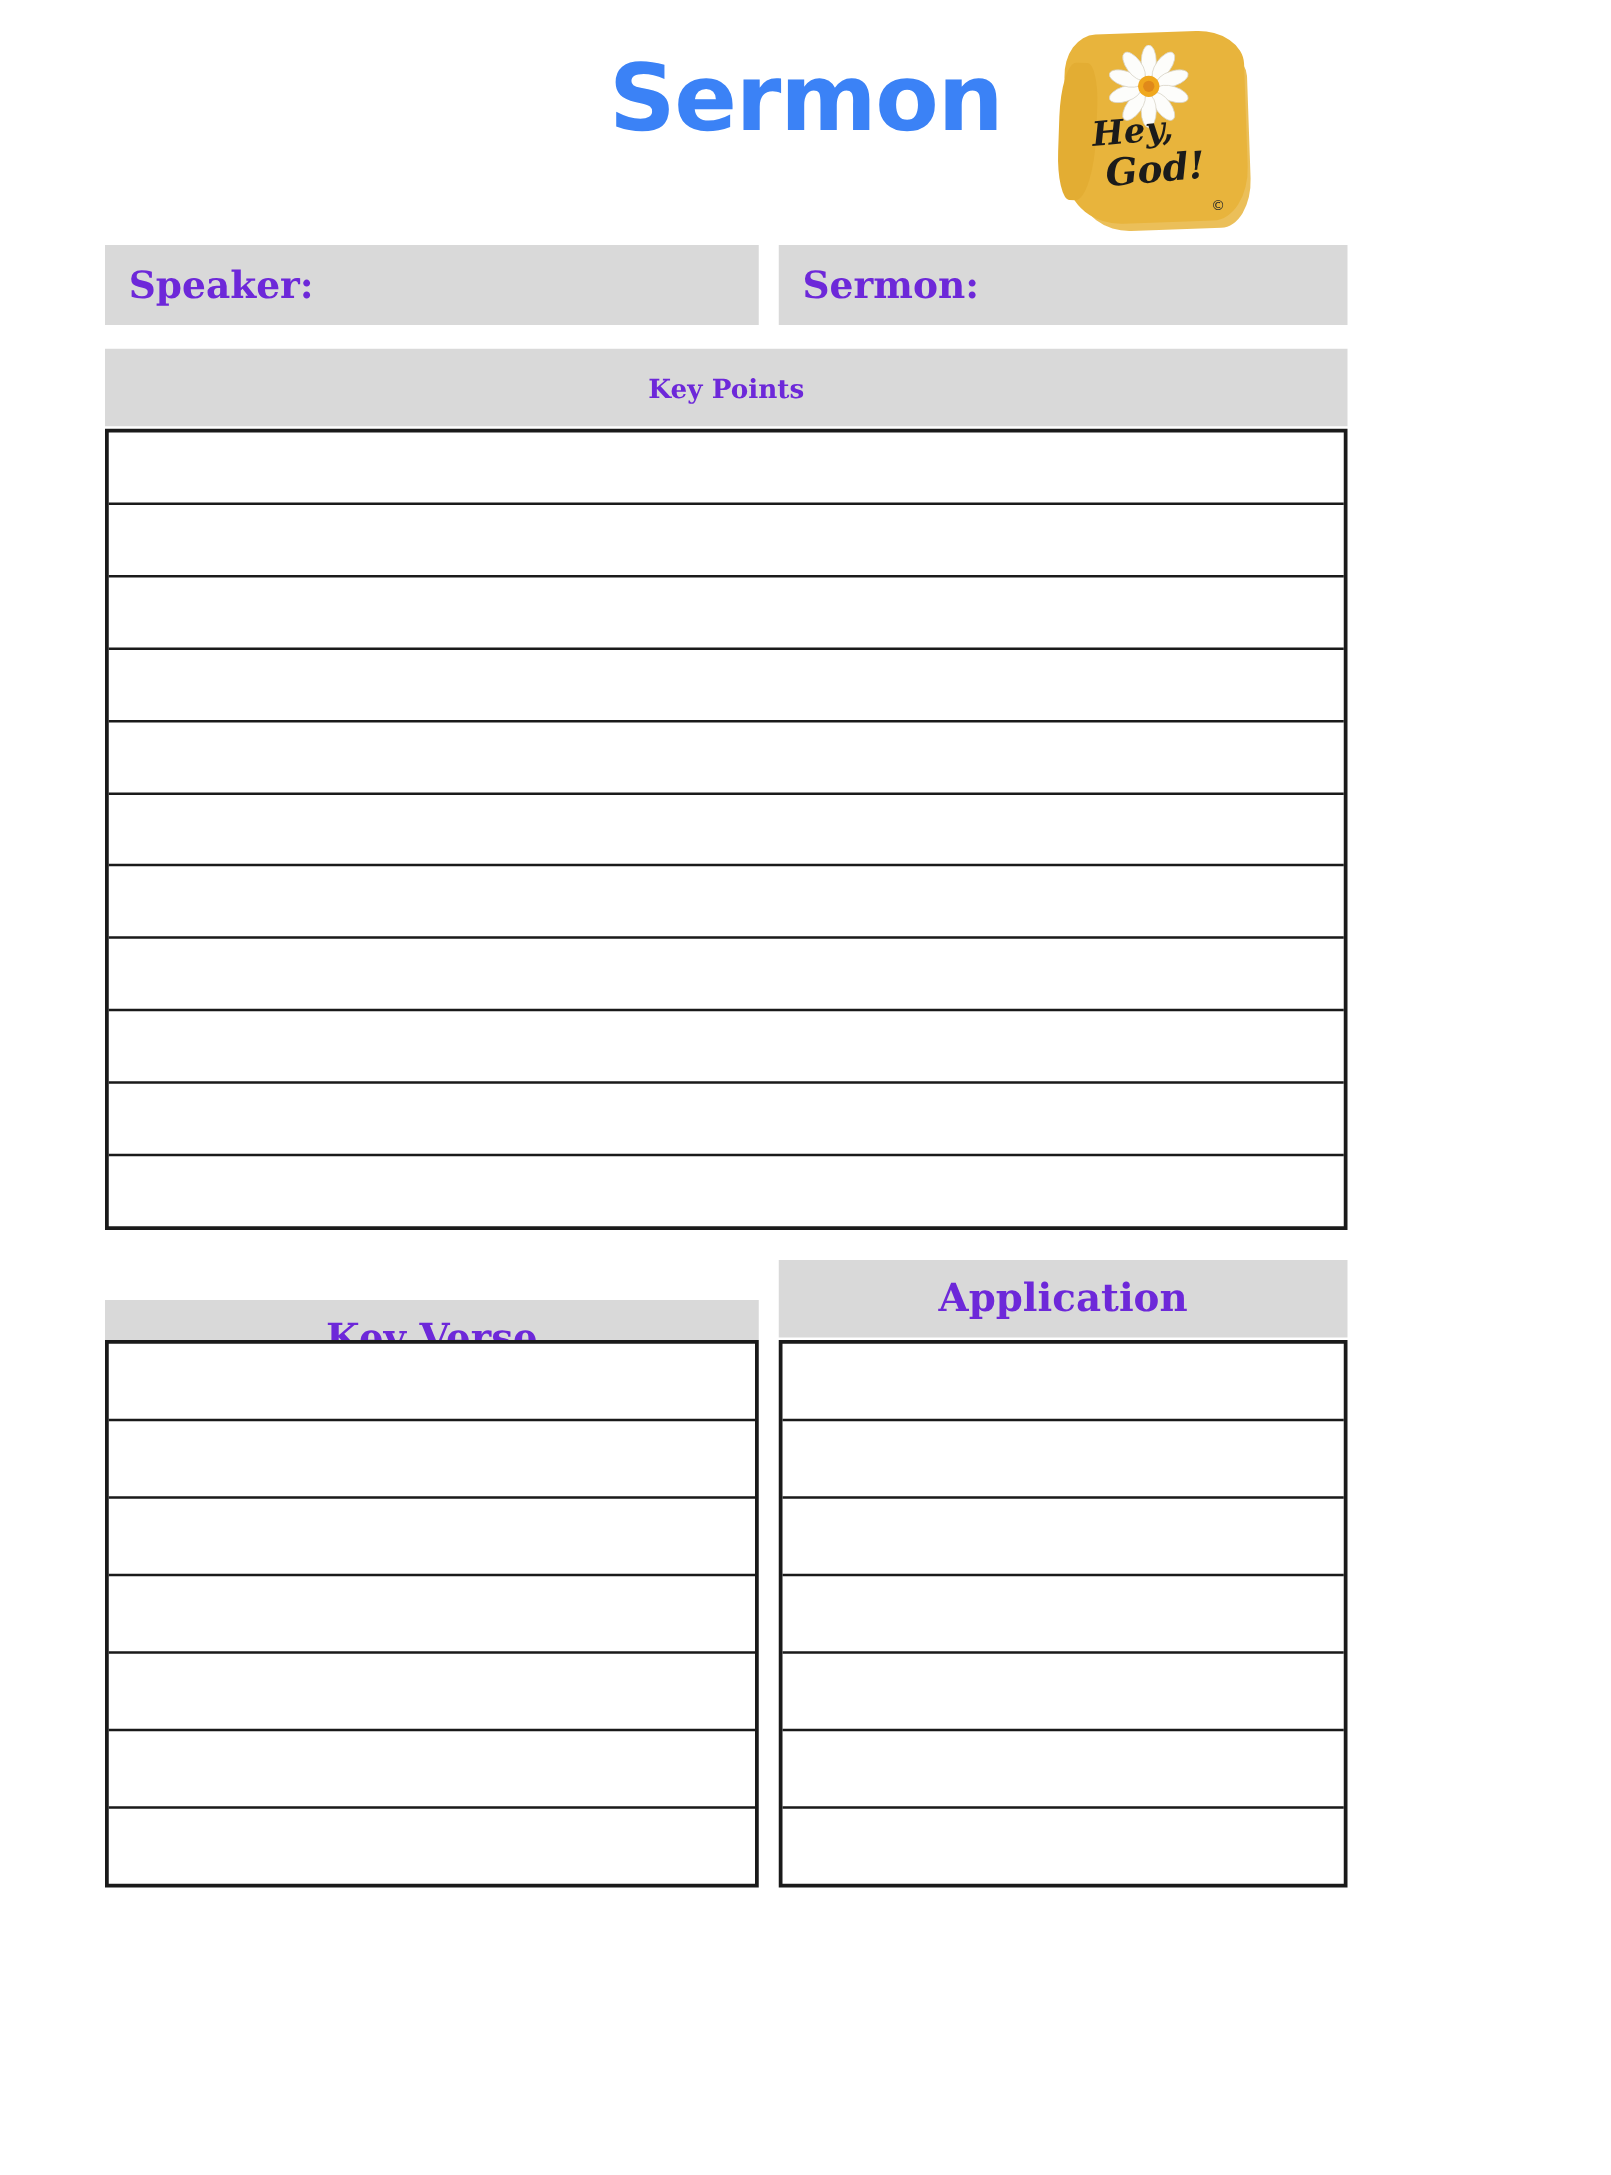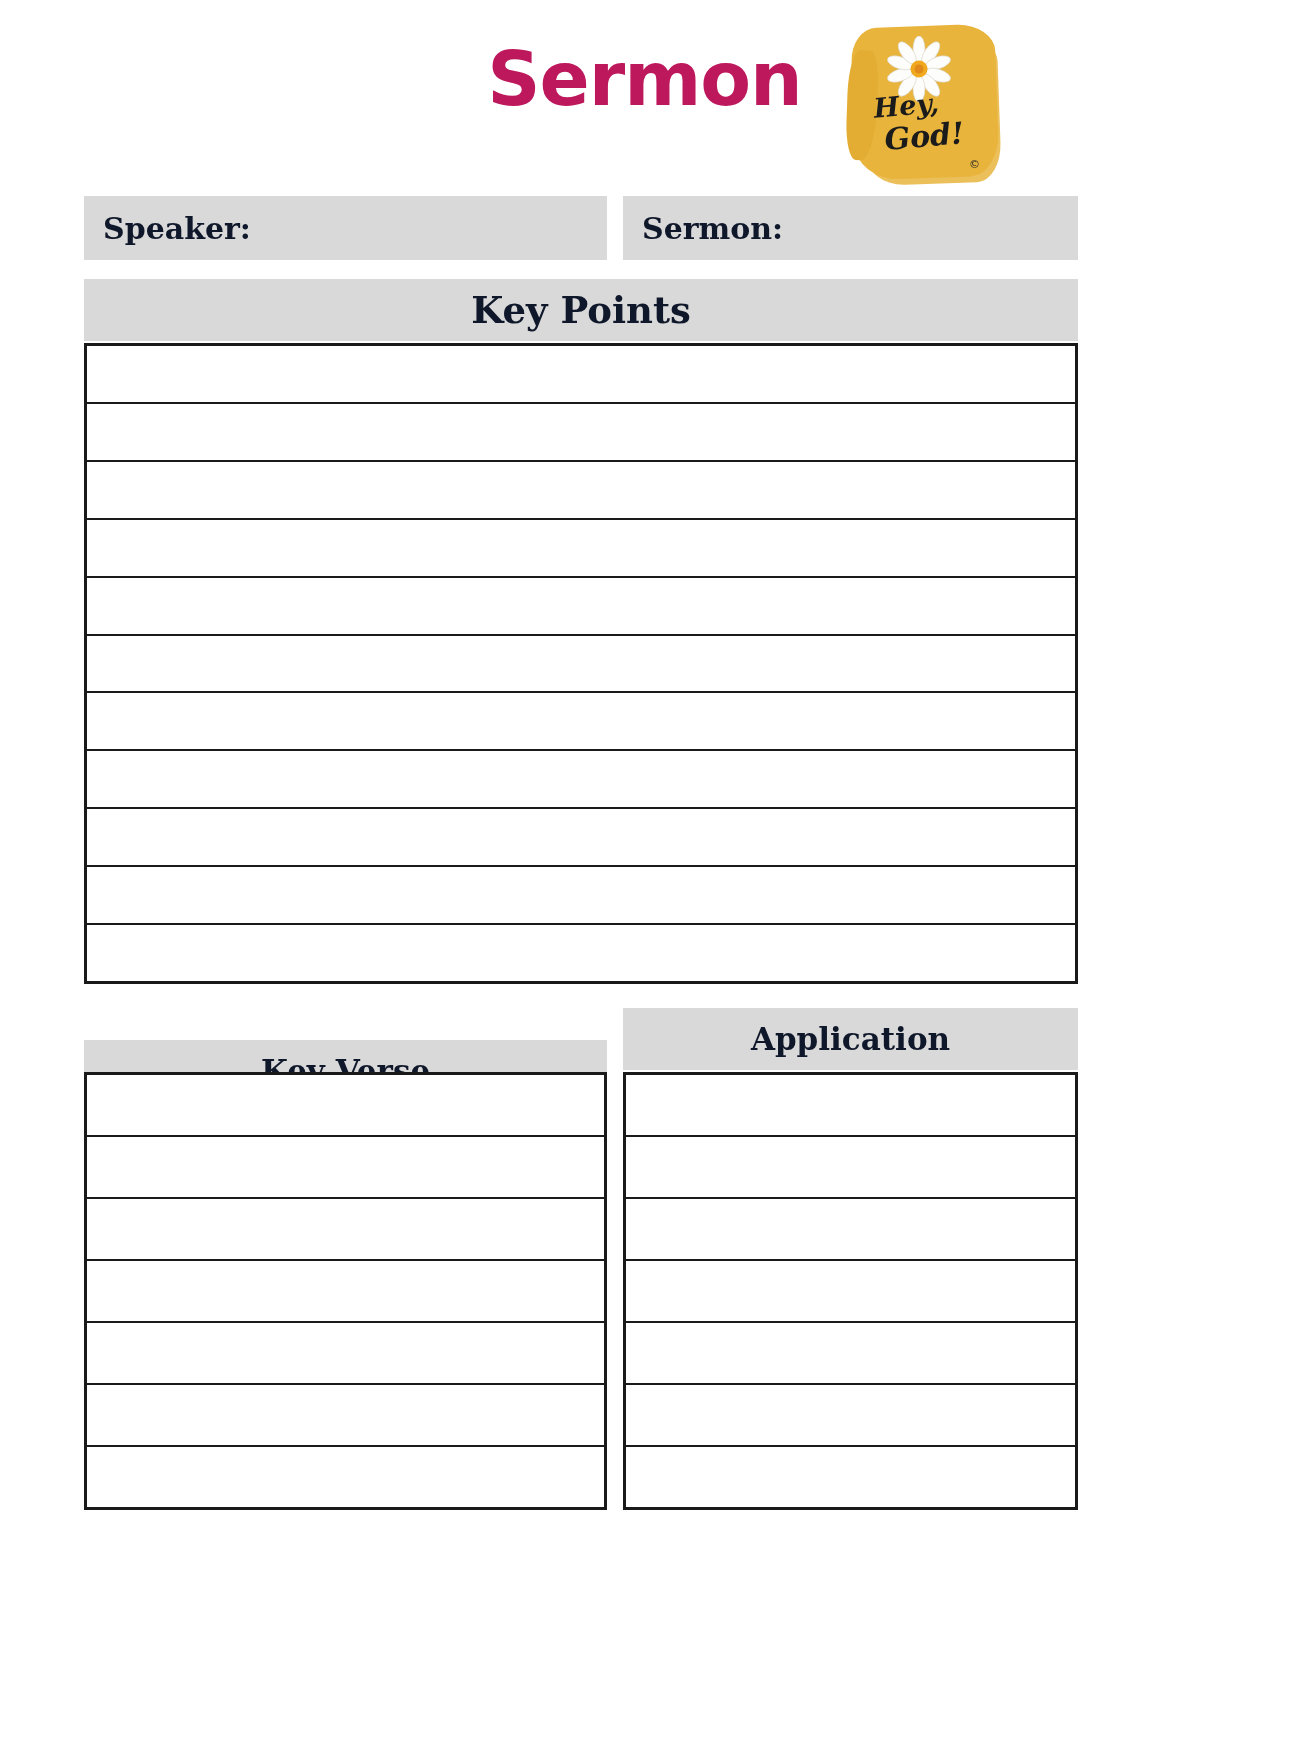--- a/index.html
+++ b/index.html
@@ -34,21 +34,21 @@
   .page-title {
     position: absolute;
     left: 0;
     top: 42px;
     width: 1289px;
     text-align: center;
     font-family: "DejaVu Sans", sans-serif;
     font-weight: 700;
     font-size: 74px;
     letter-spacing: -1px;
-    color: #be185d;
+    color: #3b82f6;
     line-height: 1;
   }
 
   
   .logo {
     position: absolute;
     left: 845px;
     top: 18px;
     width: 160px;
     height: 170px;
@@ -113,21 +113,21 @@
   
   .bar {
     background: #d9d9d9;
     box-sizing: border-box;
     position: absolute;
   }
   .bar-label {
     font-family: "DejaVu Serif", serif;
     font-weight: 700;
     font-size: 30px;
-    color: #0f172a;
+    color: #6d28d9;
   }
 
   #speaker-bar {
     left: 84px;
     top: 196px;
     width: 523px;
     height: 64px;
     display: flex;
     align-items: center;
     padding-left: 19px;
@@ -144,21 +144,21 @@
 
   #keypoints-head {
     left: 84px;
     top: 279px;
     width: 994px;
     height: 62px;
     display: flex;
     align-items: center;
     justify-content: center;
   }
-  #keypoints-head .bar-label { font-size: 37px; }
+  #keypoints-head .bar-label { font-size: 21px; }
 
   
   .lines {
     position: absolute;
     box-sizing: border-box;
     border: 3px solid #1a1a1a;
     background: #ffffff;
     display: flex;
     flex-direction: column;
   }

